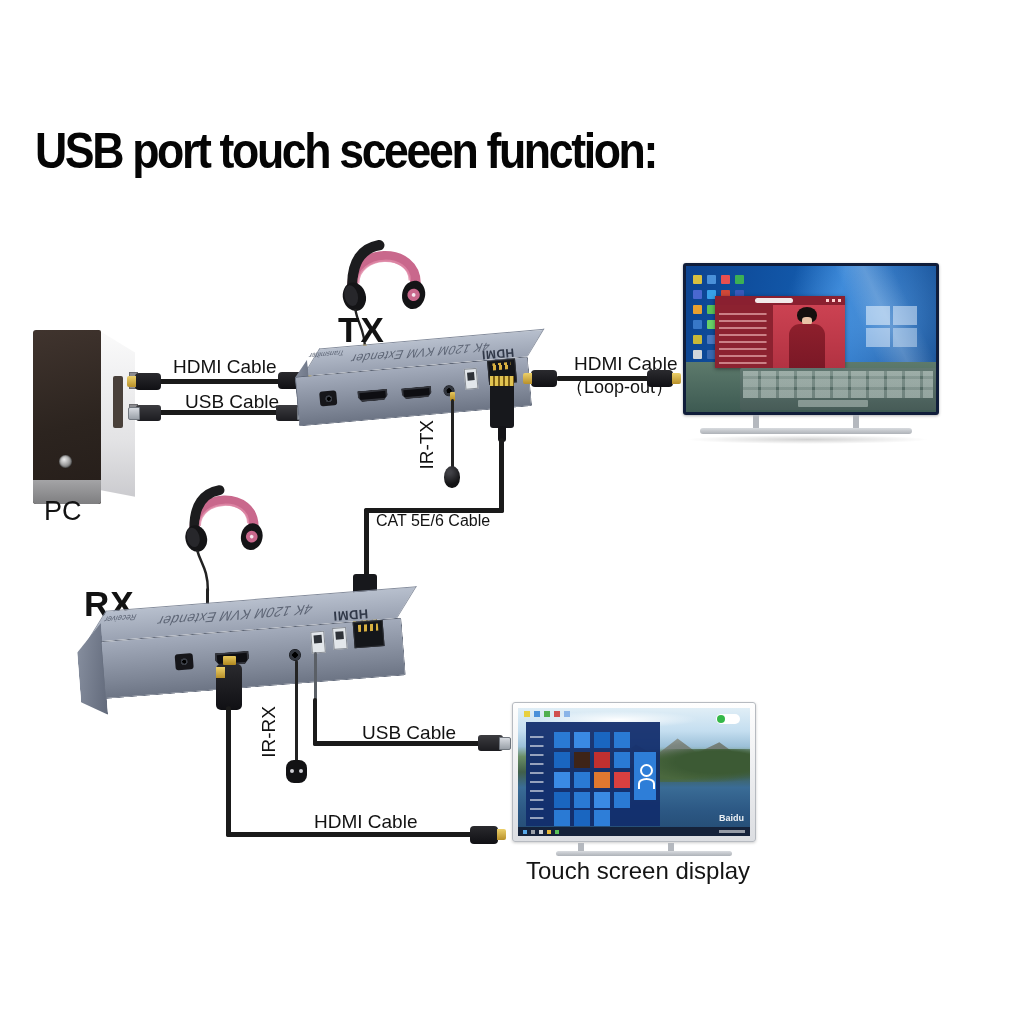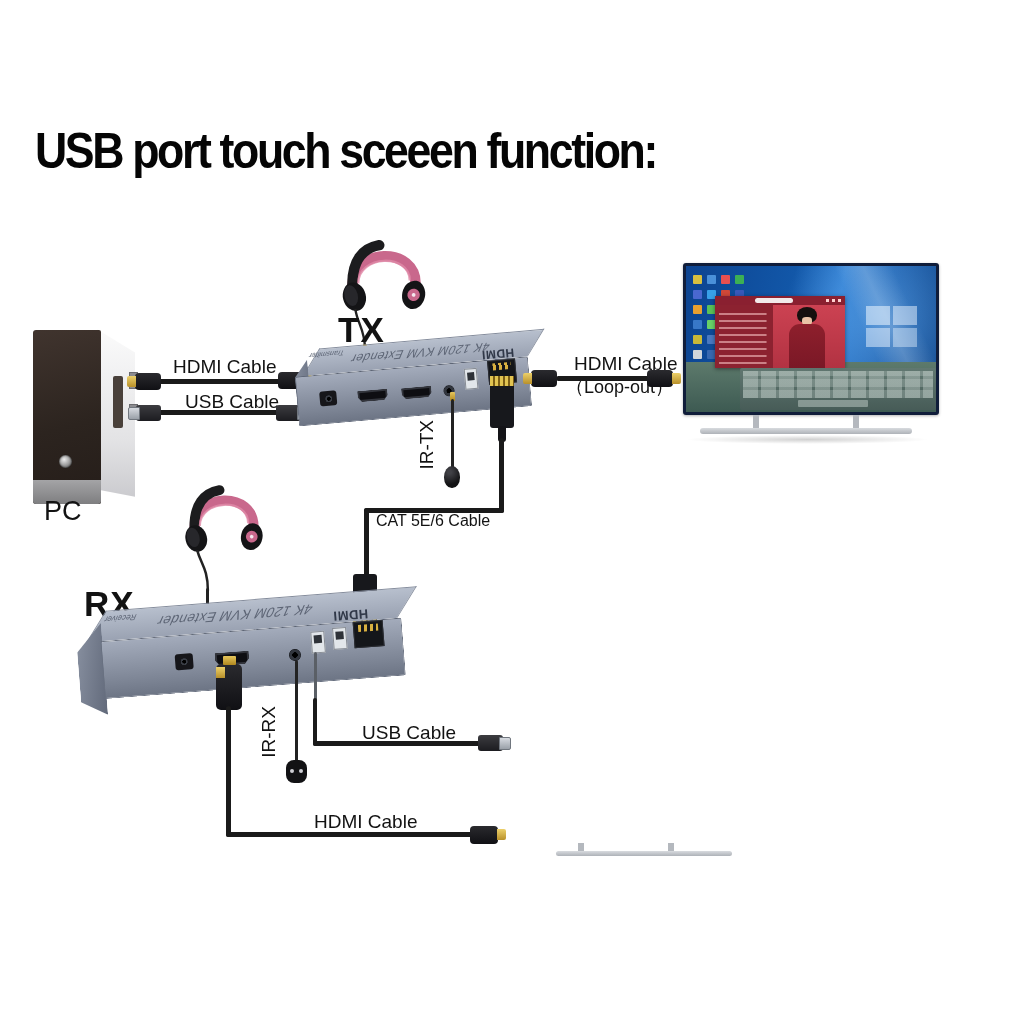--- a/index.html
+++ b/index.html
@@ -353,17 +353,33 @@
   <div class="lbl" style="left:362px;top:722px;">USB Cable</div>
   <div class="plug-usb tip-right" style="left:478px;top:735px;width:25px;height:16px;"></div>
 
   <div class="plug-hdmi" style="left:216px;top:664px;width:26px;height:46px;border-radius:5px;"></div>
   <div class="jack-tip" style="left:223px;top:656px;width:13px;height:9px;"></div>
   <div class="cable" style="left:226px;top:706px;width:5px;height:131px;"></div>
   <div class="cable" style="left:226px;top:832px;width:248px;height:5px;"></div>
   <div class="lbl" style="left:314px;top:811px;">HDMI Cable</div>
   <div class="plug-hdmi tip-right" style="left:470px;top:826px;width:28px;height:18px;"></div>
 
+  <div class="monitor2">
+    <div class="m2-screen">
+      <div class="m2-clouds"></div>
+      <div class="m2-mtn"></div>
+      <div class="m2-trees"></div>
+      <div class="m2-icons"></div>
+      <div class="m2-pill"></div>
+      <div class="m2-menu">
+        <div class="m2-tiles"></div>
+        <div class="m2-bigtile"></div>
+      </div>
+      <div class="m2-mark">Baidu</div>
+      <div class="m2-bar"></div>
+    </div>
+  </div>
   <div class="m-leg" style="left:578px;top:843px;height:10px;"></div>
   <div class="m-leg" style="left:668px;top:843px;height:10px;"></div>
   <div class="m-bar" style="left:556px;top:851px;width:176px;height:5px;"></div>
+  <div class="lbl m2-lbl">Touch screen display</div>
 
 </div>
 
 </body></html>

